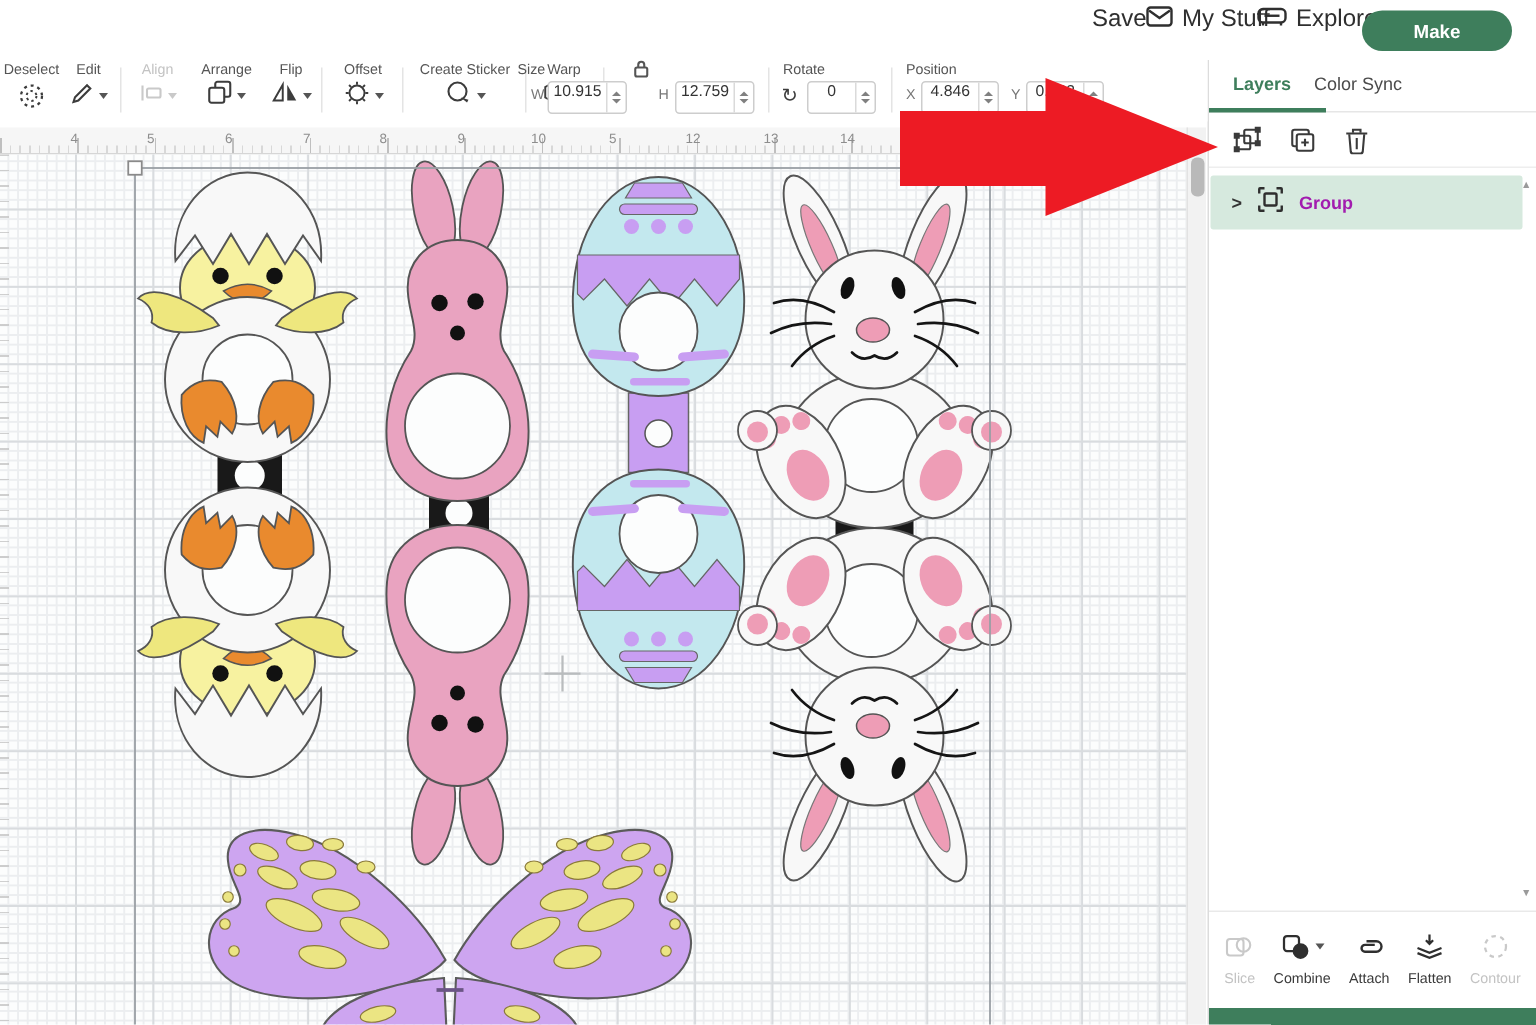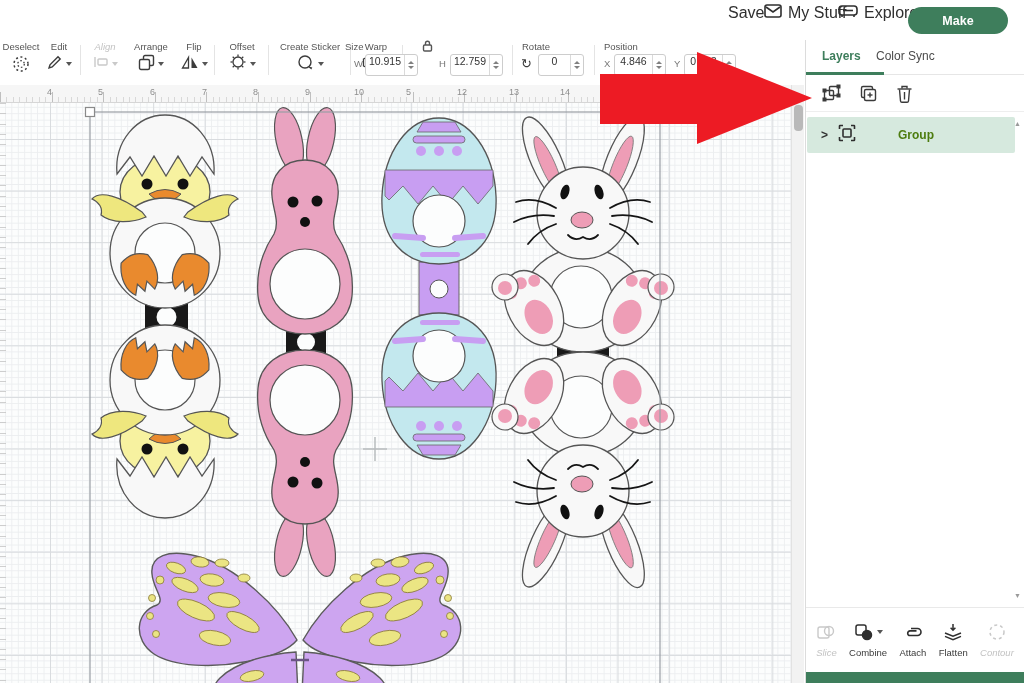--- a/index.html
+++ b/index.html
@@ -10,21 +10,21 @@
   #header { position:absolute; left:0; top:0; width:1024px; height:40px; background:#fff; z-index:5; }
   .hitem { position:absolute; top:4px; font-size:16px; color:#2f2f2f; display:flex; align-items:flex-start; gap:6px; cursor:pointer; }
   .make-btn { position:absolute; left:908px; top:7px; width:100px; height:27px; background:var(--accent_green); color:#fff;
               border-radius:14px; display:flex; align-items:center; justify-content:center; font-size:12.5px; font-weight:bold; }
 
   
   #toolbar { position:absolute; left:0; top:36px; width:805px; height:45px; background:#fff; border-top:1px solid #ededed; z-index:4; }
   .titem { position:absolute; top:4px; text-align:center; color:#3c3c3c; }
   .tlabel { display:block; font-size:9.5px; color:#555; margin-bottom:3px; white-space:nowrap; }
   .ticonrow { display:flex; align-items:center; justify-content:center; gap:3px; height:18px; }
-  .disabled, .disabled .tlabel { color:#c3c3c3 !important;font-style:italic; }
+  .disabled, .disabled .tlabel { color:#c3c3c3 !important; }
   .disabled svg * { stroke:#c9c9c9 !important; fill:none !important; }
   .tsep { position:absolute; top:8px; width:1px; height:30px; background:#e4e4e4; }
   .caret { width:0; height:0; border-left:3.5px solid transparent; border-right:3.5px solid transparent; border-top:4px solid #555; }
   .numbox { position:absolute; top:17px; height:22px; background:#fff; border:1px solid #cdcdcd; border-radius:3px;
             display:flex; align-items:flex-start; font-size:10.5px; color:#333; }
   .numval { flex:1; text-align:center; padding:0 2px; }
   .stepper { width:13px; height:100%; border-left:1px solid #dadada; display:flex; flex-direction:column; align-items:center; justify-content:center; gap:2px; cursor:pointer; }
   .st-up { width:0;height:0;border-left:3px solid transparent;border-right:3px solid transparent;border-bottom:3.5px solid #808080; }
   .st-dn { width:0;height:0;border-left:3px solid transparent;border-right:3px solid transparent;border-top:3.5px solid #808080; }
   .flabel { position:absolute; font-size:9.5px; color:#555; }
@@ -57,21 +57,21 @@
   #tabs { position:absolute; left:0; top:0; width:100%; height:35px; border-bottom:1px solid #e6e6e6; }
   .tab { position:absolute; top:9px; font-size:12px; cursor:pointer; }
   #tab-layers { left:16px; color:var(--accent_green); font-weight:bold; }
   #tab-underline { position:absolute; left:0; top:32px; width:78px; height:3px; background:var(--accent_green); }
   #tab-colorsync { left:70px; color:#4b4b4b; }
   #ltools { position:absolute; left:0; top:36px; width:100%; height:36px; border-bottom:1px solid #eee; display:flex; align-items:center; gap:18px; padding-left:16px; }
   .ltool { cursor:pointer; display:flex; align-items:center; }
   #group-row { position:absolute; left:1px; top:77px; width:208px; height:36px; background:var(--group_row_bg); border-radius:2px;
                display:flex; align-items:center; padding-left:14px; gap:10px; cursor:pointer; }
   .chev { font-size:12px; font-weight:bold; color:#333; }
-  #group-label { font-size:12px; font-weight:bold; color:#4d7c0f;margin-left:32px; }
+  #group-label { font-size:12px; font-weight:bold; color:#a21caf; }
   .scroll-arrow { position:absolute; right:3px; font-size:7px; color:#9a9a9a; cursor:pointer; }
   #blankrow { position:absolute; left:0; bottom:69px; width:100%; height:40px; border-top:1px solid #e9e9e9; display:flex; align-items:center; gap:14px; padding-left:13px; }
   #blankthumb { width:40px; height:29px; background:#fff; border:1px solid #8f8f8f; border-radius:2px; }
   #blanklabel { font-size:10.5px; color:#333; }
   #actionbar { position:absolute; left:0; bottom:11px; width:100%; height:65px; border-top:1px solid #e9e9e9;
                display:flex; align-items:center; justify-content:space-around; padding:0 4px; }
   .action { text-align:center; color:#2f2f2f; cursor:pointer; }
   .action .alabel { font-size:9.5px; margin-top:2px; color:#3a3a3a; }
   .action.disabled .alabel { color:#c3c3c3; }
   #greenbar { position:absolute; left:0; bottom:0; width:100%; height:11px; background:var(--accent_green); }

